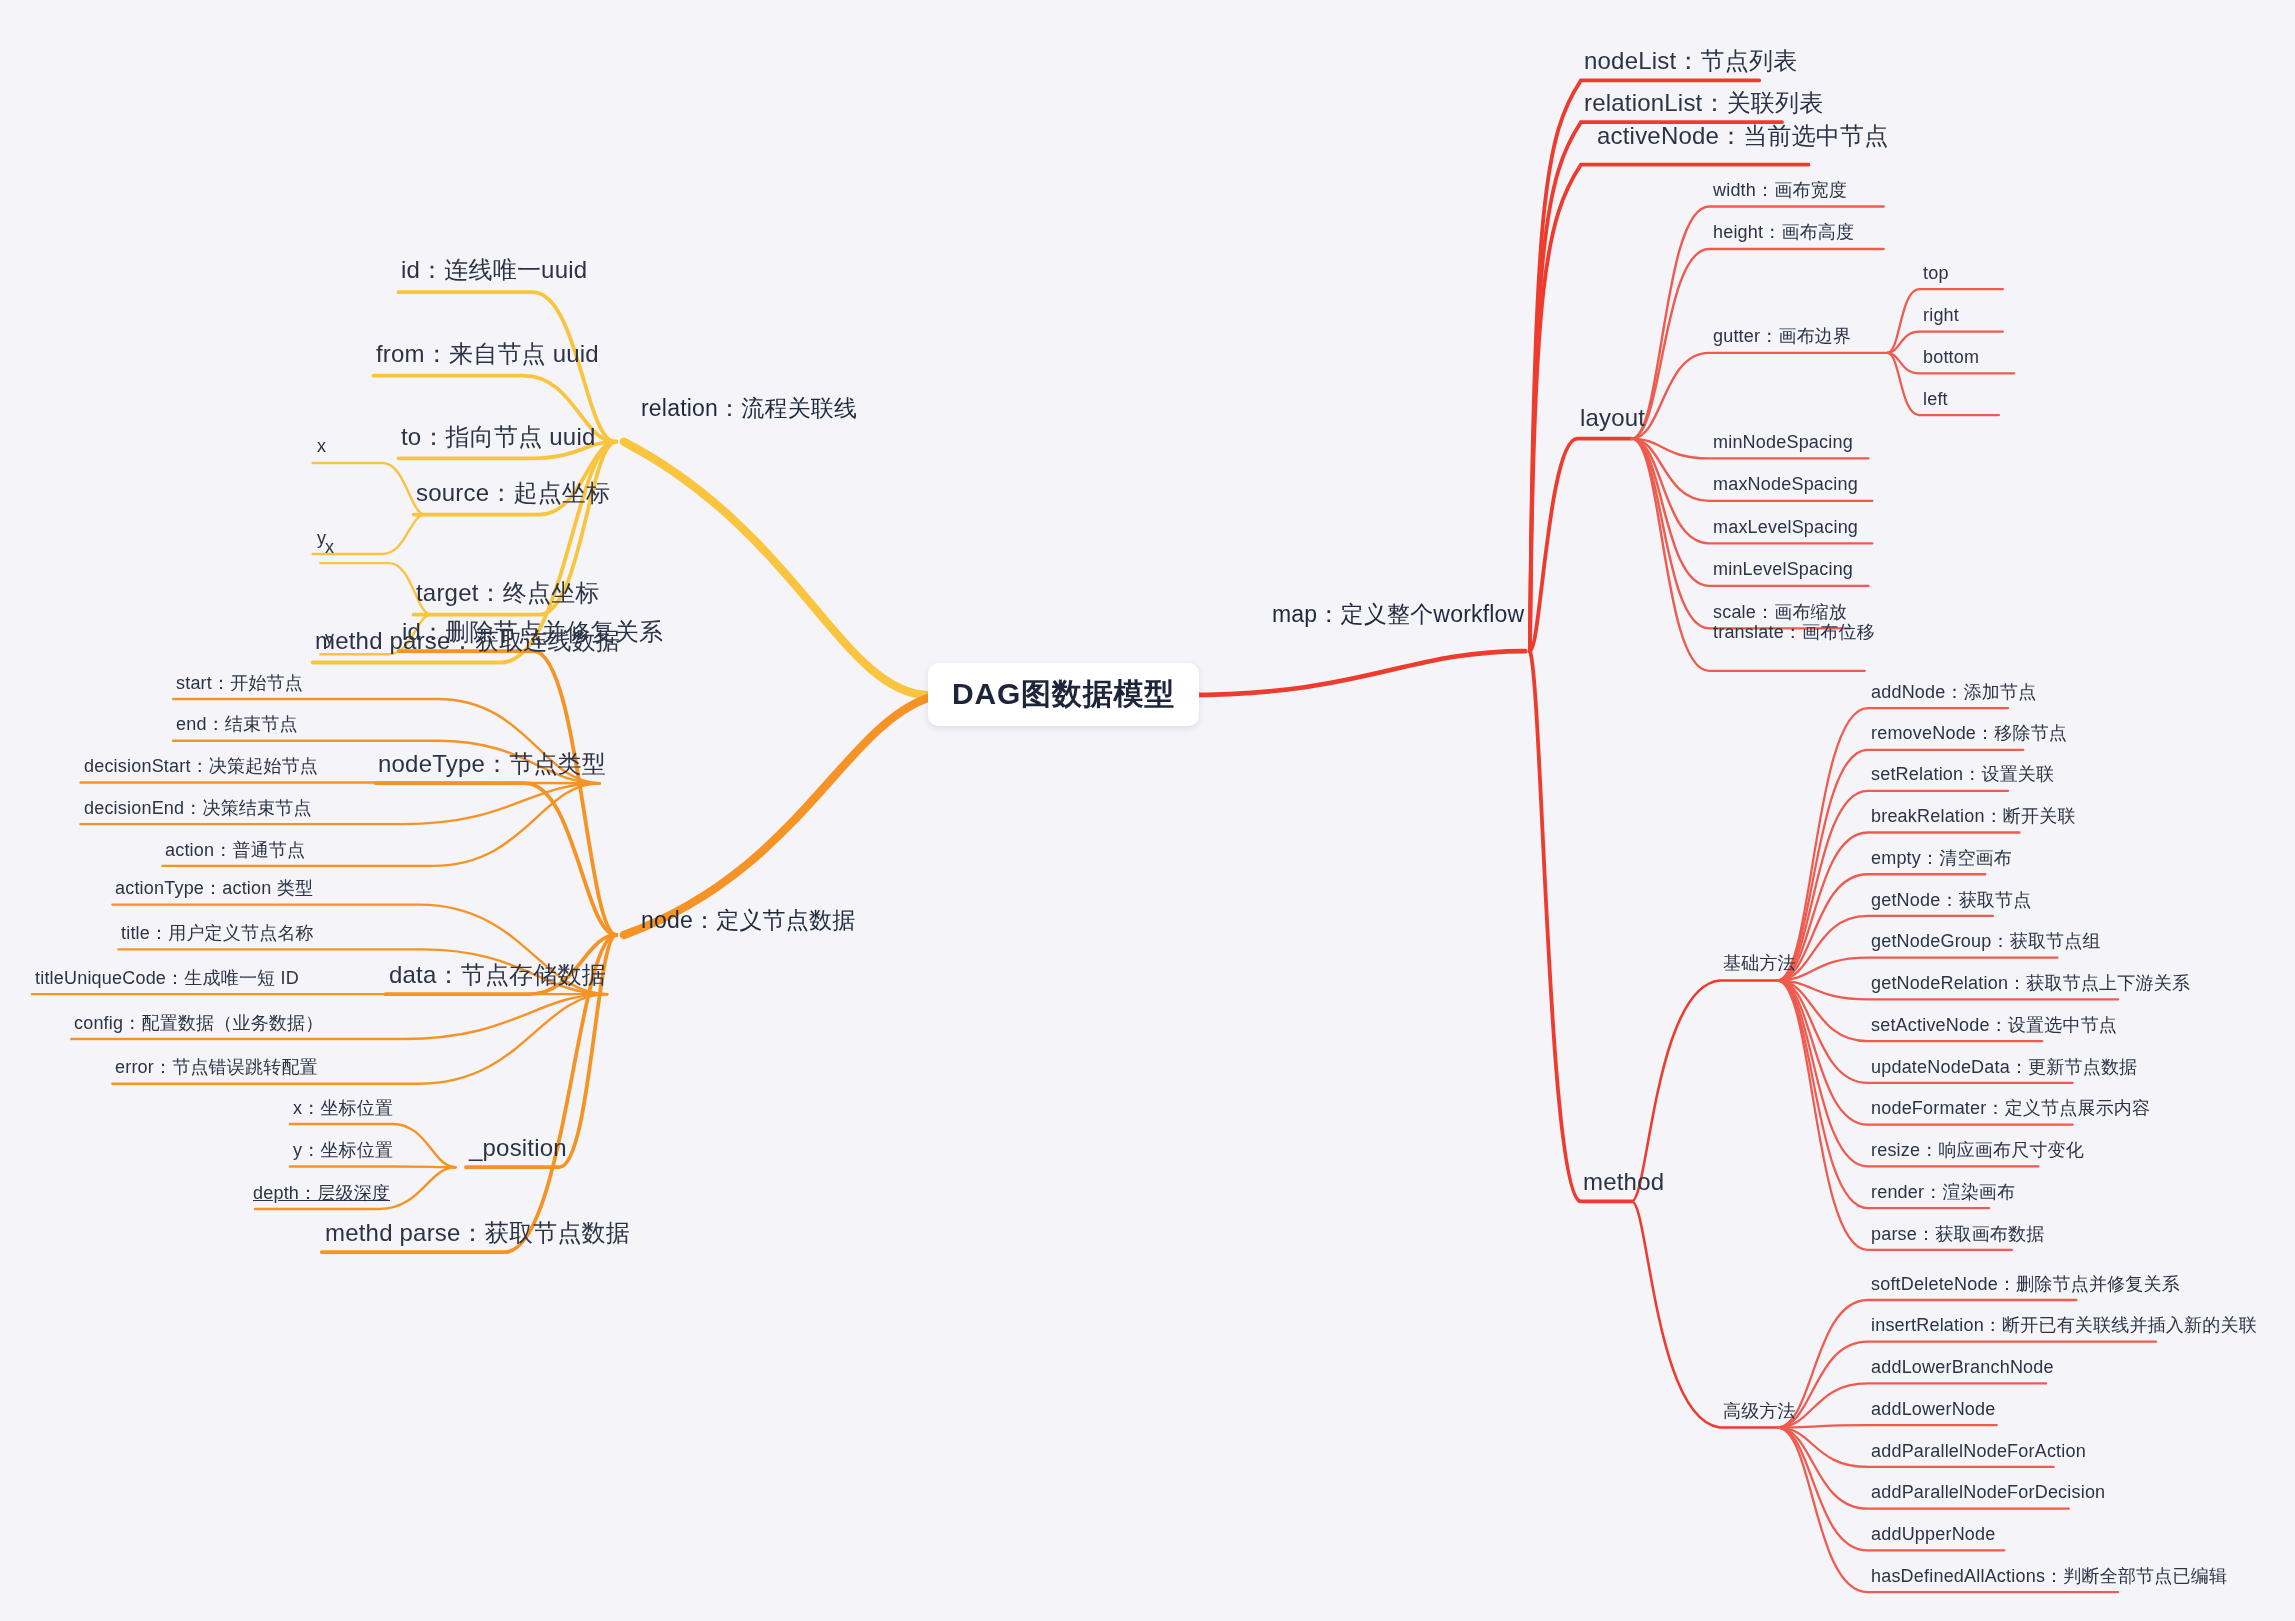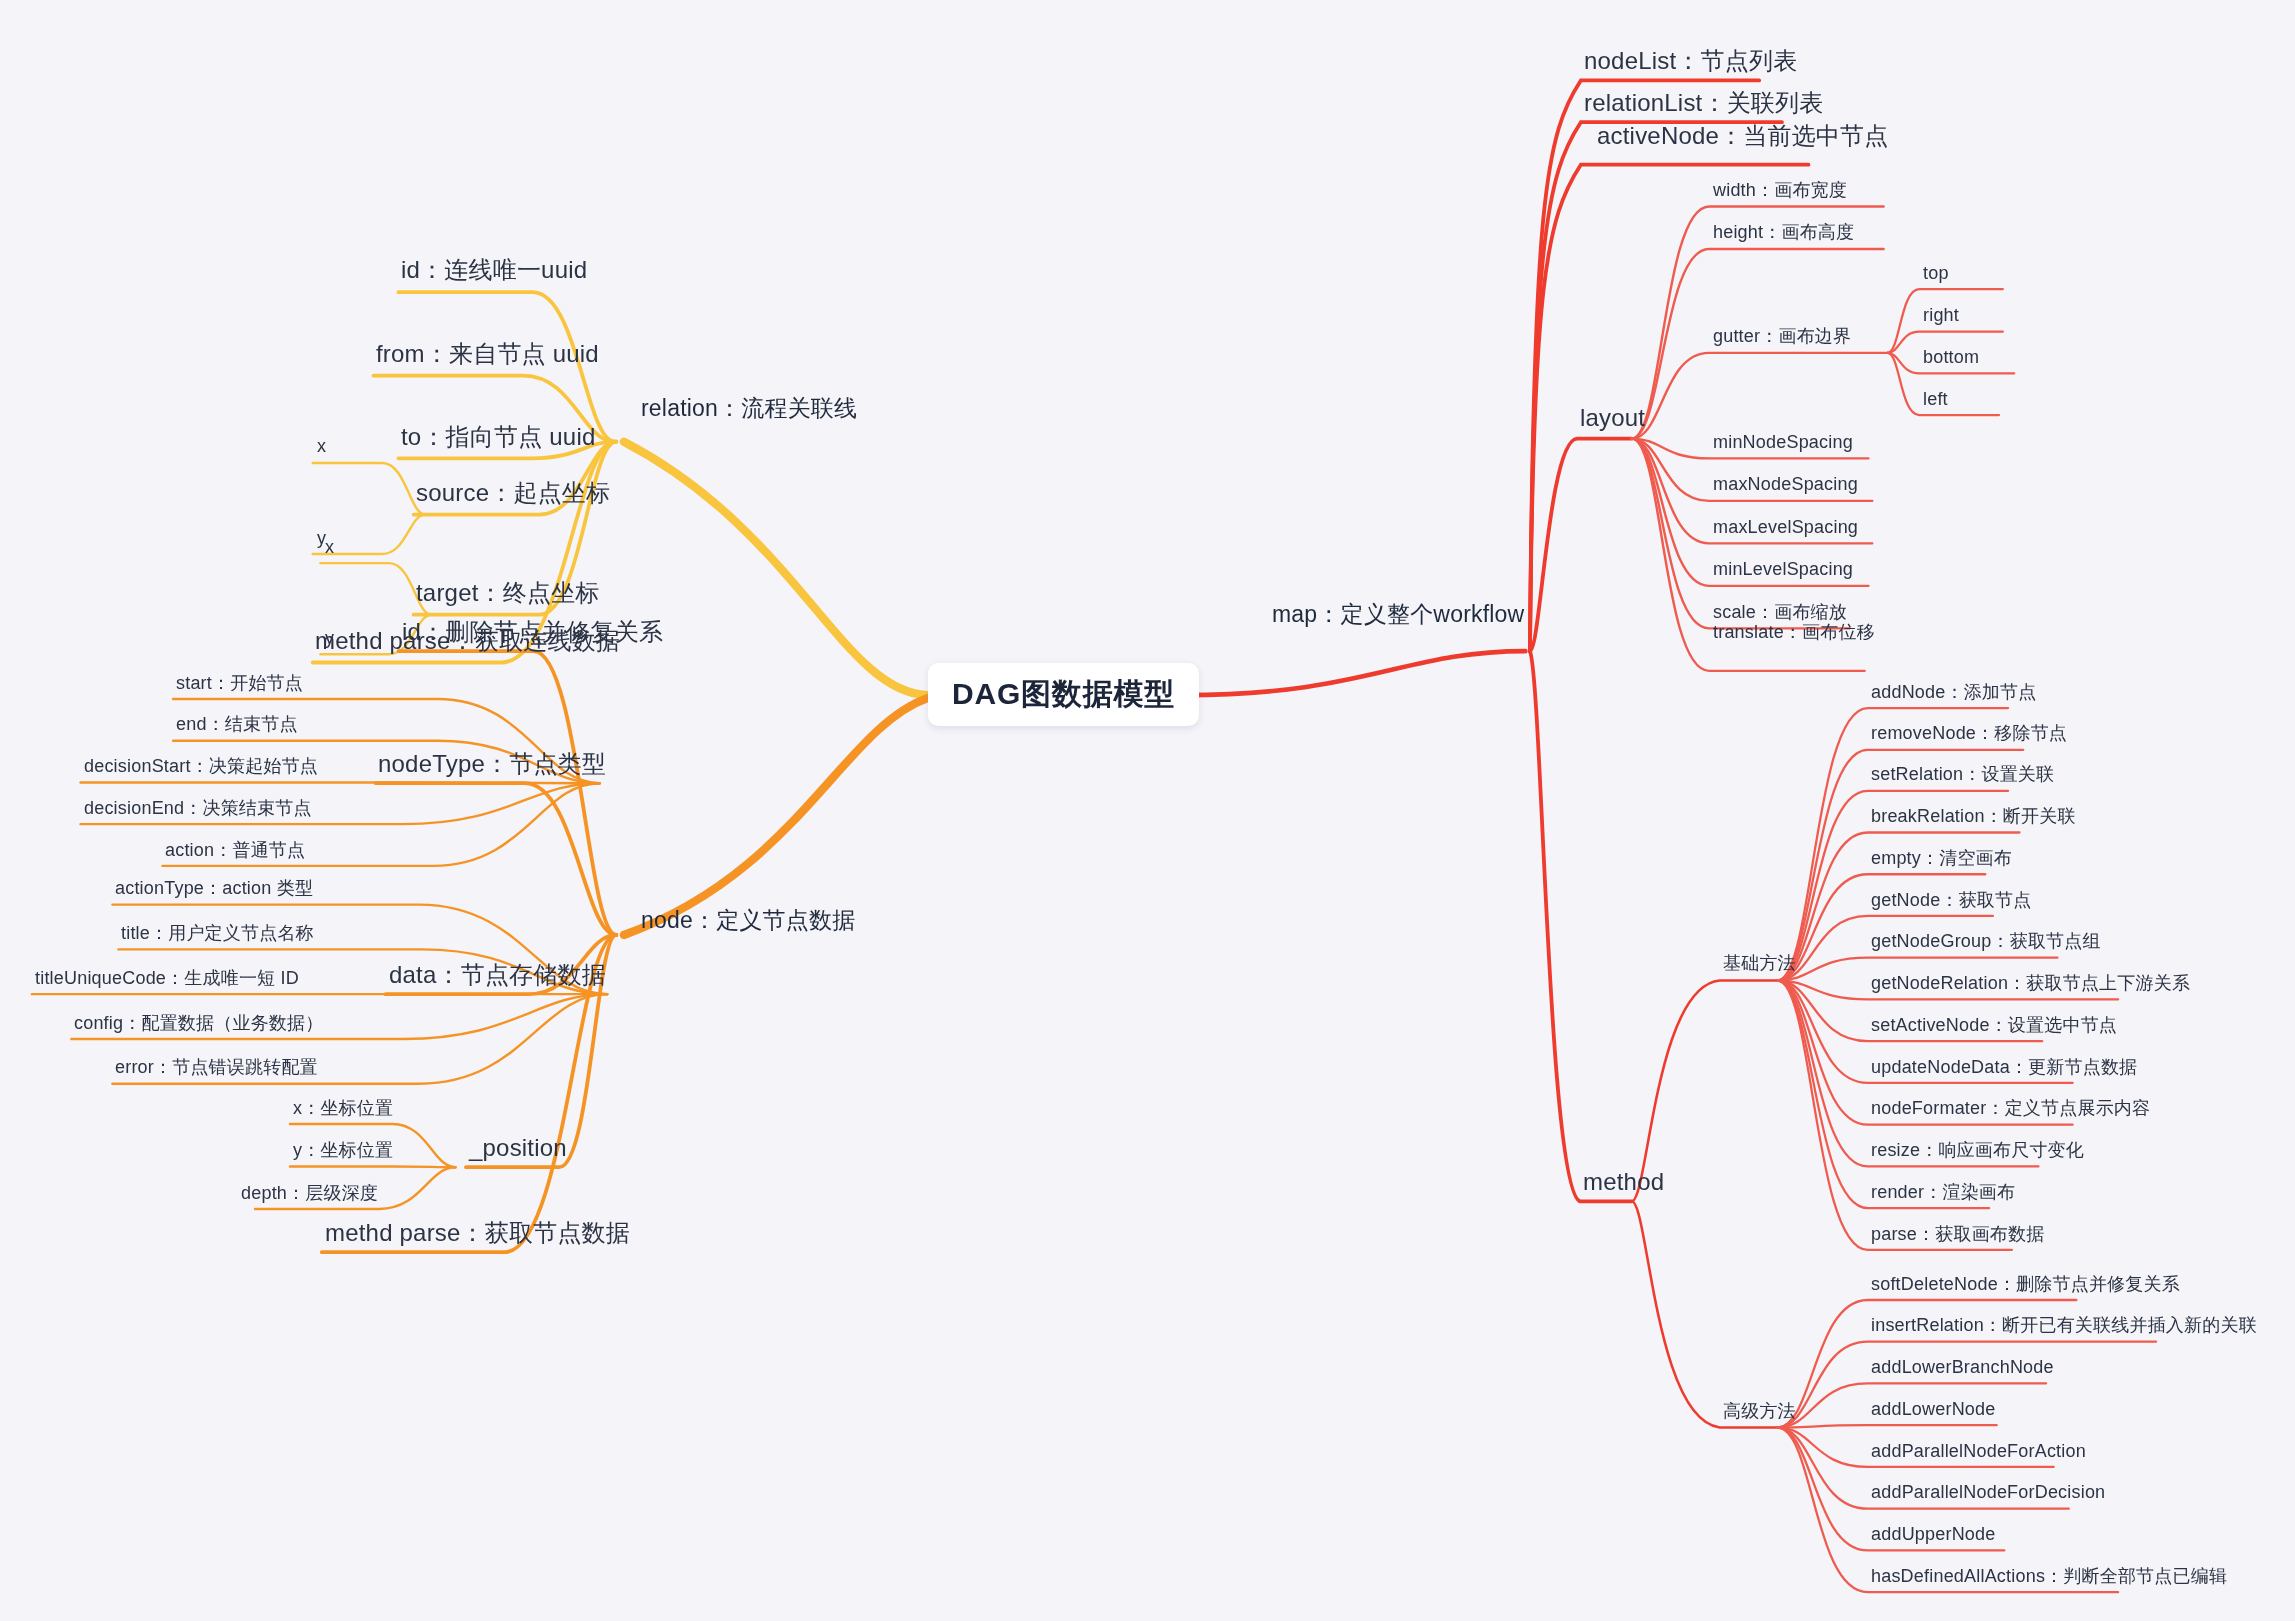--- a/index.html
+++ b/index.html
@@ -149,21 +149,21 @@
   <div class="lbl t-l3" style="left:389px;top:987px;">data：节点存储数据</div>
   <div class="lbl t-l4" style="left:115px;top:897px;">actionType：action 类型</div>
   <div class="lbl t-l4" style="left:121px;top:942px;">title：用户定义节点名称</div>
   <div class="lbl t-l4" style="left:35px;top:987px;">titleUniqueCode：生成唯一短 ID</div>
   <div class="lbl t-l4" style="left:74px;top:1032px;">config：配置数据（业务数据）</div>
   <div class="lbl t-l4" style="left:115px;top:1076px;">error：节点错误跳转配置</div>
 
   <div class="lbl t-l3" style="left:469px;top:1160px;">_position</div>
   <div class="lbl t-l4" style="left:293px;top:1117px;">x：坐标位置</div>
   <div class="lbl t-l4" style="left:293px;top:1159px;">y：坐标位置</div>
-  <div class="lbl t-l4" style="left:241px;top:1202px;">depth：层级深度</div>
+  <div class="lbl t-l4" style="left:253px;top:1202px;text-decoration:underline;">depth：层级深度</div>
 
   <div class="lbl t-l3" style="left:325px;top:1245px;">methd parse：获取节点数据</div>
 
   <div class="lbl t-l2" style="left:1272px;top:626px;">map：定义整个workflow</div>
 
   <div class="lbl t-l3" style="left:1584px;top:73px;">nodeList：节点列表</div>
   <div class="lbl t-l3" style="left:1584px;top:115px;">relationList：关联列表</div>
   <div class="lbl t-l3" style="left:1584px;top:148px;margin-left:13px;">activeNode：当前选中节点</div>
 
   <div class="lbl t-l3" style="left:1580px;top:430px;">layout</div>

